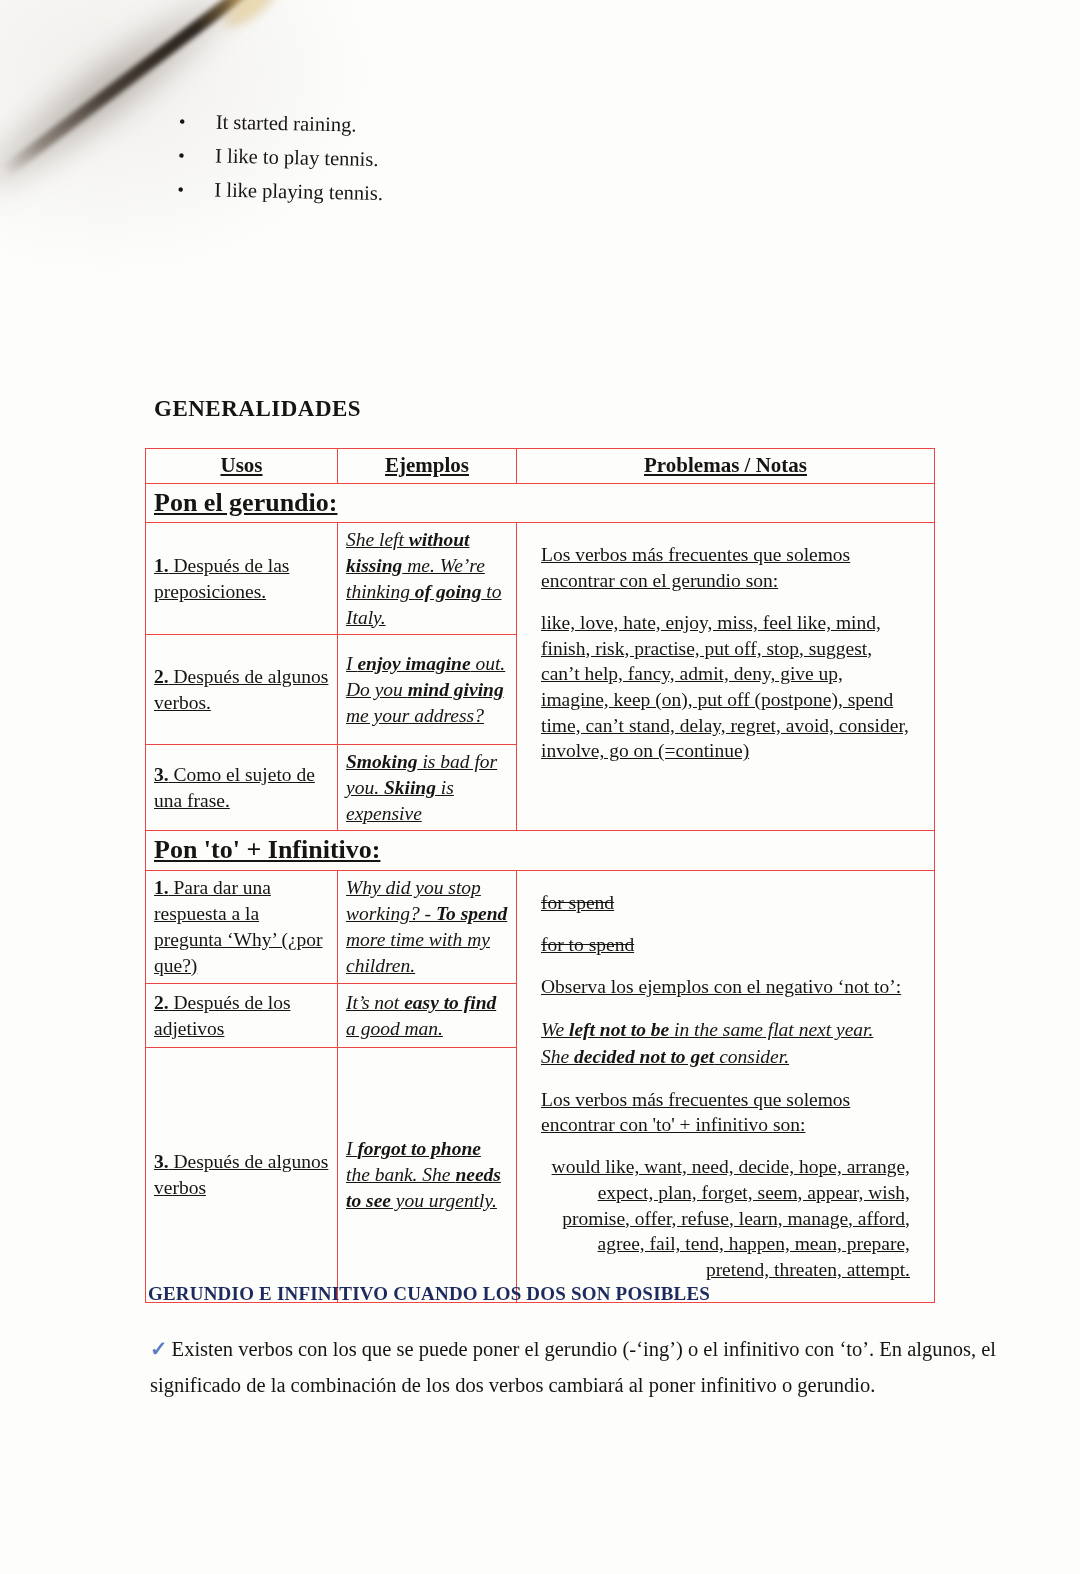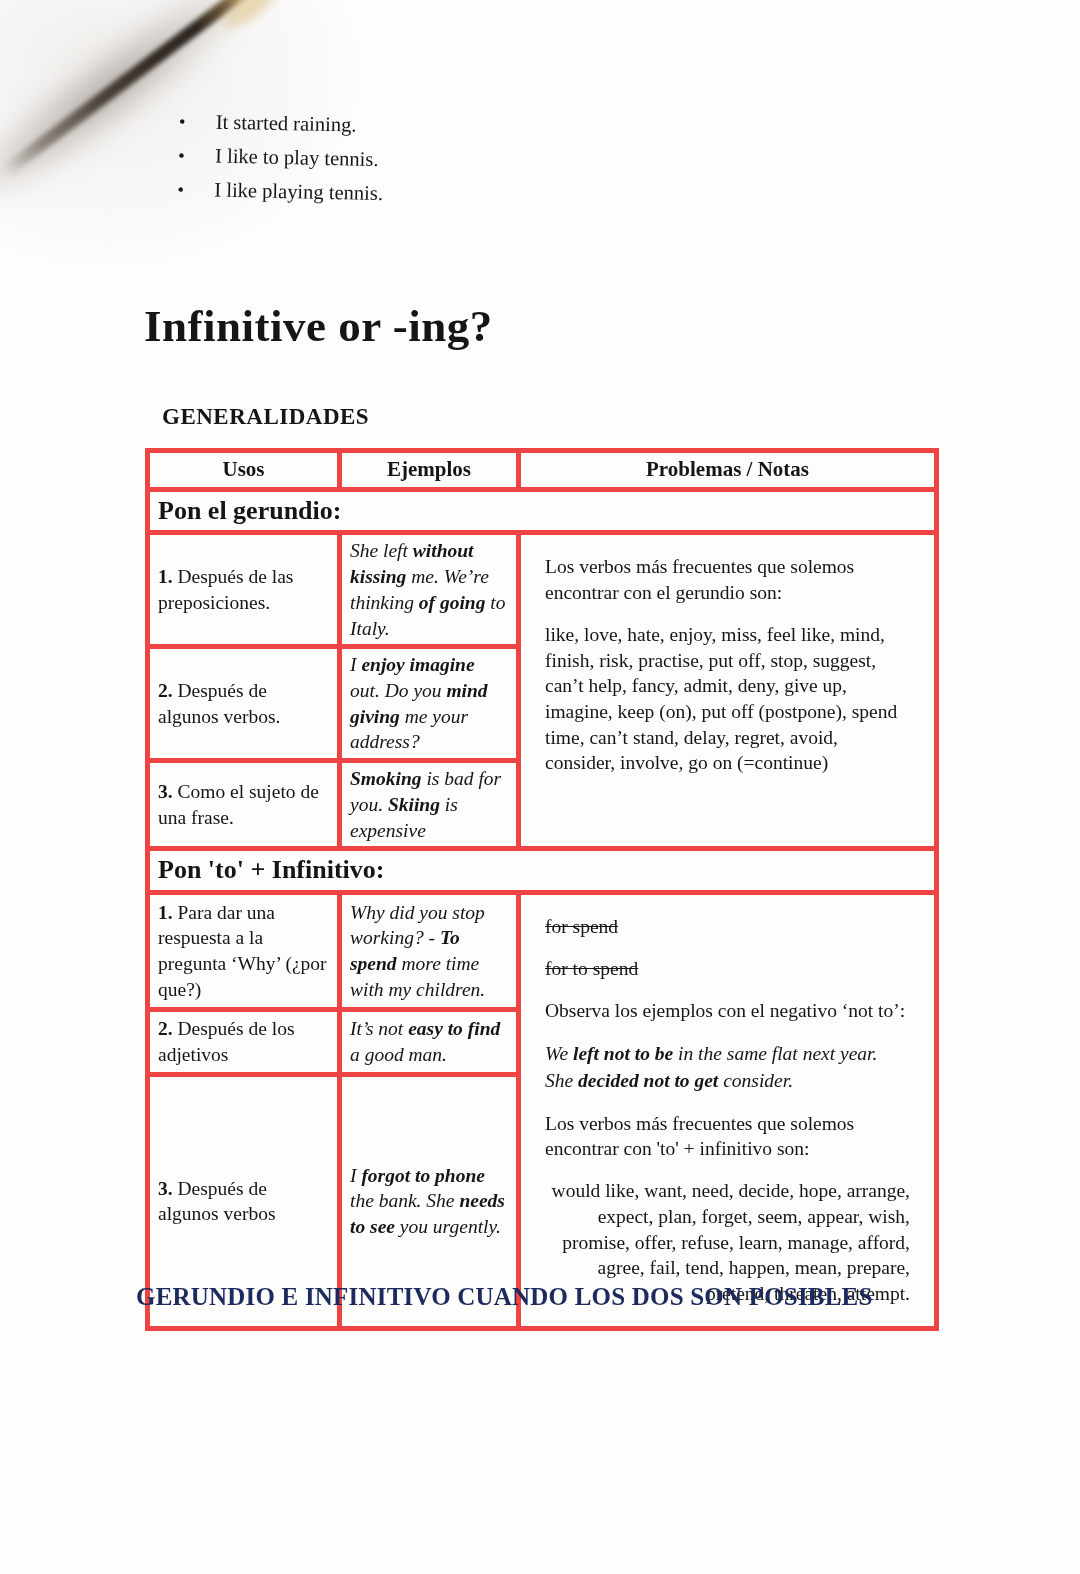--- a/index.html
+++ b/index.html
@@ -50,40 +50,41 @@
   }
   .bullets li{margin-bottom:11px;white-space:nowrap;}
   .bullets .dot{display:inline-block;width:37px;font-size:19px;}
 
   
   h1{
     position:absolute;top:300px;left:144px;margin:0;
     font-size:45px;font-weight:bold;letter-spacing:.5px;
   }
   .h-general{
-    position:absolute;top:388px;left:146px;margin:16px;
+    position:absolute;top:388px;left:146px;margin:8px;
     font-size:23px;font-weight:bold;letter-spacing:.5px;
   }
   .h-navy{
-    position:absolute;top:1283px;left:136px;margin:0;
-    font-size:25px;font-weight:bold;letter-spacing:.2px;
+    position:absolute;top:1283px;left:148px;margin:0;
+    font-size:19px;font-weight:bold;letter-spacing:.2px;
   }
 
   
   table.grammar{
     position:absolute;top:448px;left:145px;width:789px;
     border-collapse:collapse;table-layout:fixed;
   }
   table.grammar col.c1{width:192px;}
   table.grammar col.c2{width:179px;}
   table.grammar col.c3{width:418px;}
   table.grammar th, table.grammar td{
-    border:5px solid #ef4444;
+    border:1px solid #ef4444;
     font-size:19.5px;line-height:1.32;
     padding:3px 8px;
+    text-decoration:underline;
   }
   table.grammar th{
     font-size:21px;font-weight:bold;text-align:center;height:30px;padding:2px;
   }
   tr.group td{font-weight:bold;font-size:26px;height:30px;padding:2px 8px;}
   td.uso-cell{vertical-align:middle;}
   td.ex-cell{vertical-align:middle;font-style:italic;}
   td.notes-cell{vertical-align:top;padding:6px 10px;}
   .b{font-weight:bold;}
   .notes-cell p{margin:16px;}
@@ -125,21 +126,20 @@
     <div class="pen-body"></div>
     <div class="pen-tip"></div>
   </div>
 
   <ul class="bullets">
     <li><span class="dot">•</span><span>It started raining.</span></li>
     <li><span class="dot">•</span><span>I like to play tennis.</span></li>
     <li><span class="dot">•</span><span>I like playing tennis.</span></li>
   </ul>
 
-  <h1>Infinitive or -ing?</h1>
 
   <h2 class="h-general">GENERALIDADES</h2>
 
   <table class="grammar">
     <colgroup>
         <col class="c1">
         <col class="c2">
         <col class="c3">
       </colgroup>
     <tbody>
@@ -193,14 +193,15 @@
     </tr>
     <tr class="r6">
       <td class="uso-cell"><span class="b">3.</span><span> Después de algunos verbos</span></td>
       <td class="ex-cell"><span>I </span><span class="b">forgot to phone</span><span> the bank. She </span><span class="b">needs to see</span><span> you urgently.</span></td>
     </tr>
   </tbody>
     </table>
 
   <h2 class="h-navy" style="color: rgb(28, 42, 94);">GERUNDIO E INFINITIVO CUANDO LOS DOS SON POSIBLES</h2>
 
+  <p class="bottom-para"><span class="check" style="color: rgb(91, 127, 196);">✓</span><span>Existen verbos con los que se puede poner el gerundio (-‘ing’) o el infinitivo con ‘to’. En algunos, el significado de la combinación de los dos verbos cambiará al poner infinitivo o gerundio.</span></p>
 
 </div>
 
 </body></html>

